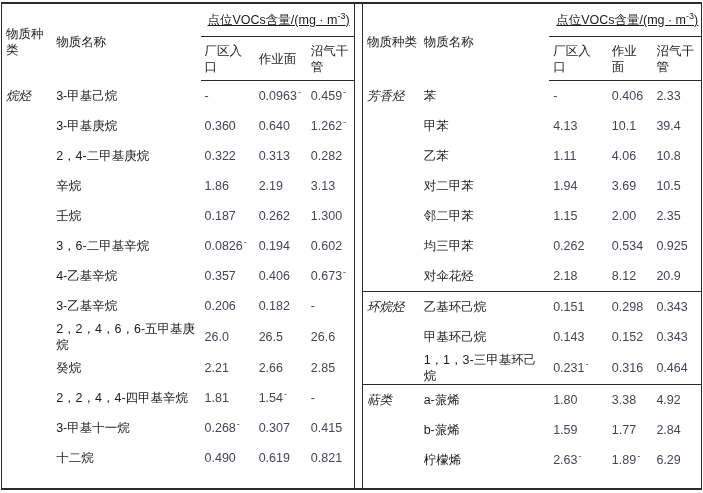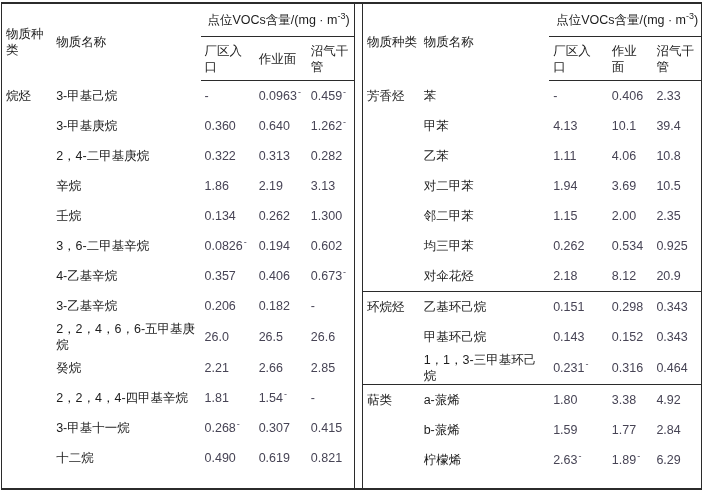--- a/index.html
+++ b/index.html
@@ -47,26 +47,27 @@
     line-height: 16px;
     overflow: hidden;
   }
   thead th { white-space: pre-line; }
   thead tr.group-row th { height: 32px; }
   thead tr.sub-row th { height: 43px; border-bottom: 1px solid var(--border, #2b2b2b); }
   th.group {
     border-bottom: 1px solid var(--border, #2b2b2b);
     padding-left: 7px;
     white-space: nowrap;
+    text-decoration: underline;
   }
   sup.u  { font-size: 9px; line-height: 0; }
   sup.mk { font-size: 9px; line-height: 0; margin-left: 1px; color: var(--value, #474455); }
 
   tbody td { height: 30px; }
-  td.cat  { vertical-align: top; padding-top: 7px; }
+  td.cat  { vertical-align: top; padding-top: 7px; font-style: italic; }
   td.val  { color: var(--value, #474455); white-space: nowrap; }
   tr.section-start td { border-top: 1px solid var(--border, #2b2b2b); margin-left: 8px; }
 </style>
 </head>
 <body>
 
 <div class="page">
   <div class="wrap">
 
     <div class="half left">
@@ -114,21 +115,21 @@
               <td class="val"><span>0.282</span></td>
             </tr>
             <tr>
               <td class="name">辛烷</td>
               <td class="val"><span>1.86</span></td>
               <td class="val"><span>2.19</span></td>
               <td class="val"><span>3.13</span></td>
             </tr>
             <tr>
               <td class="name">壬烷</td>
-              <td class="val"><span>0.134</span></td>
+              <td class="val"><span>0.187</span></td>
               <td class="val"><span>0.262</span></td>
               <td class="val"><span>1.300</span></td>
             </tr>
             <tr>
               <td class="name">3，6-二甲基辛烷</td>
               <td class="val"><span>0.0826</span><sup class="mk">-</sup></td>
               <td class="val"><span>0.194</span></td>
               <td class="val"><span>0.602</span></td>
             </tr>
             <tr>

